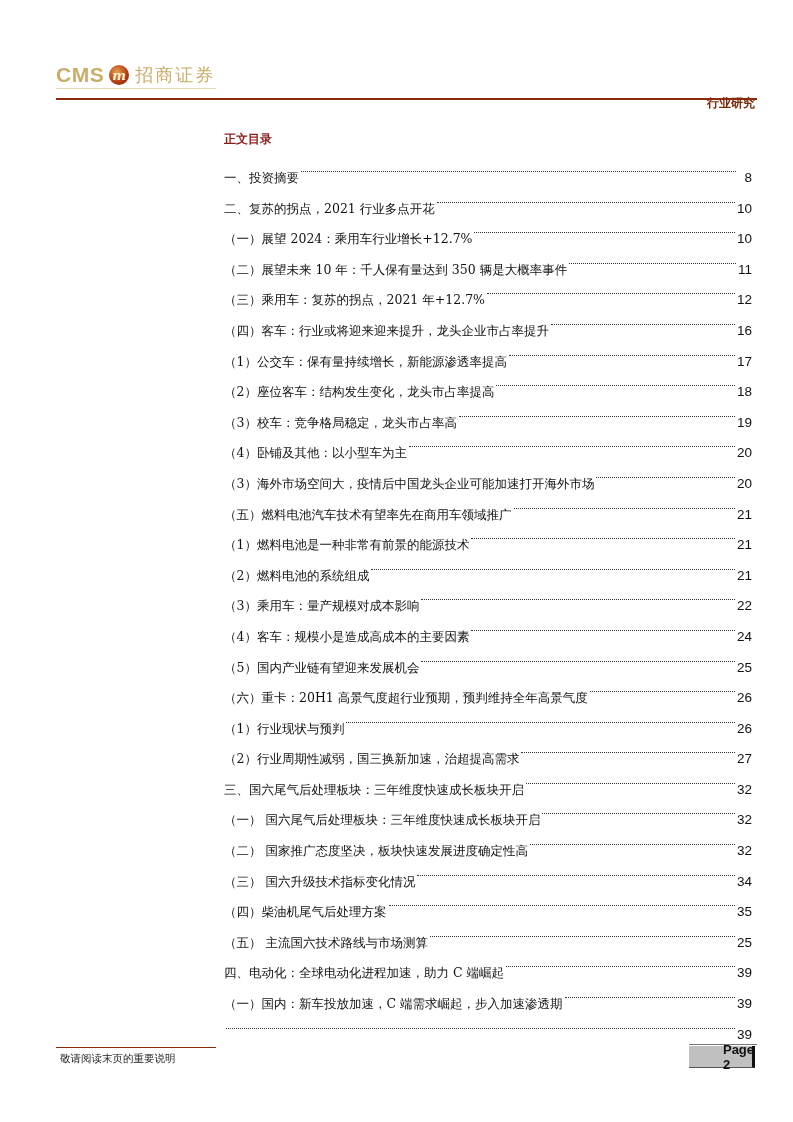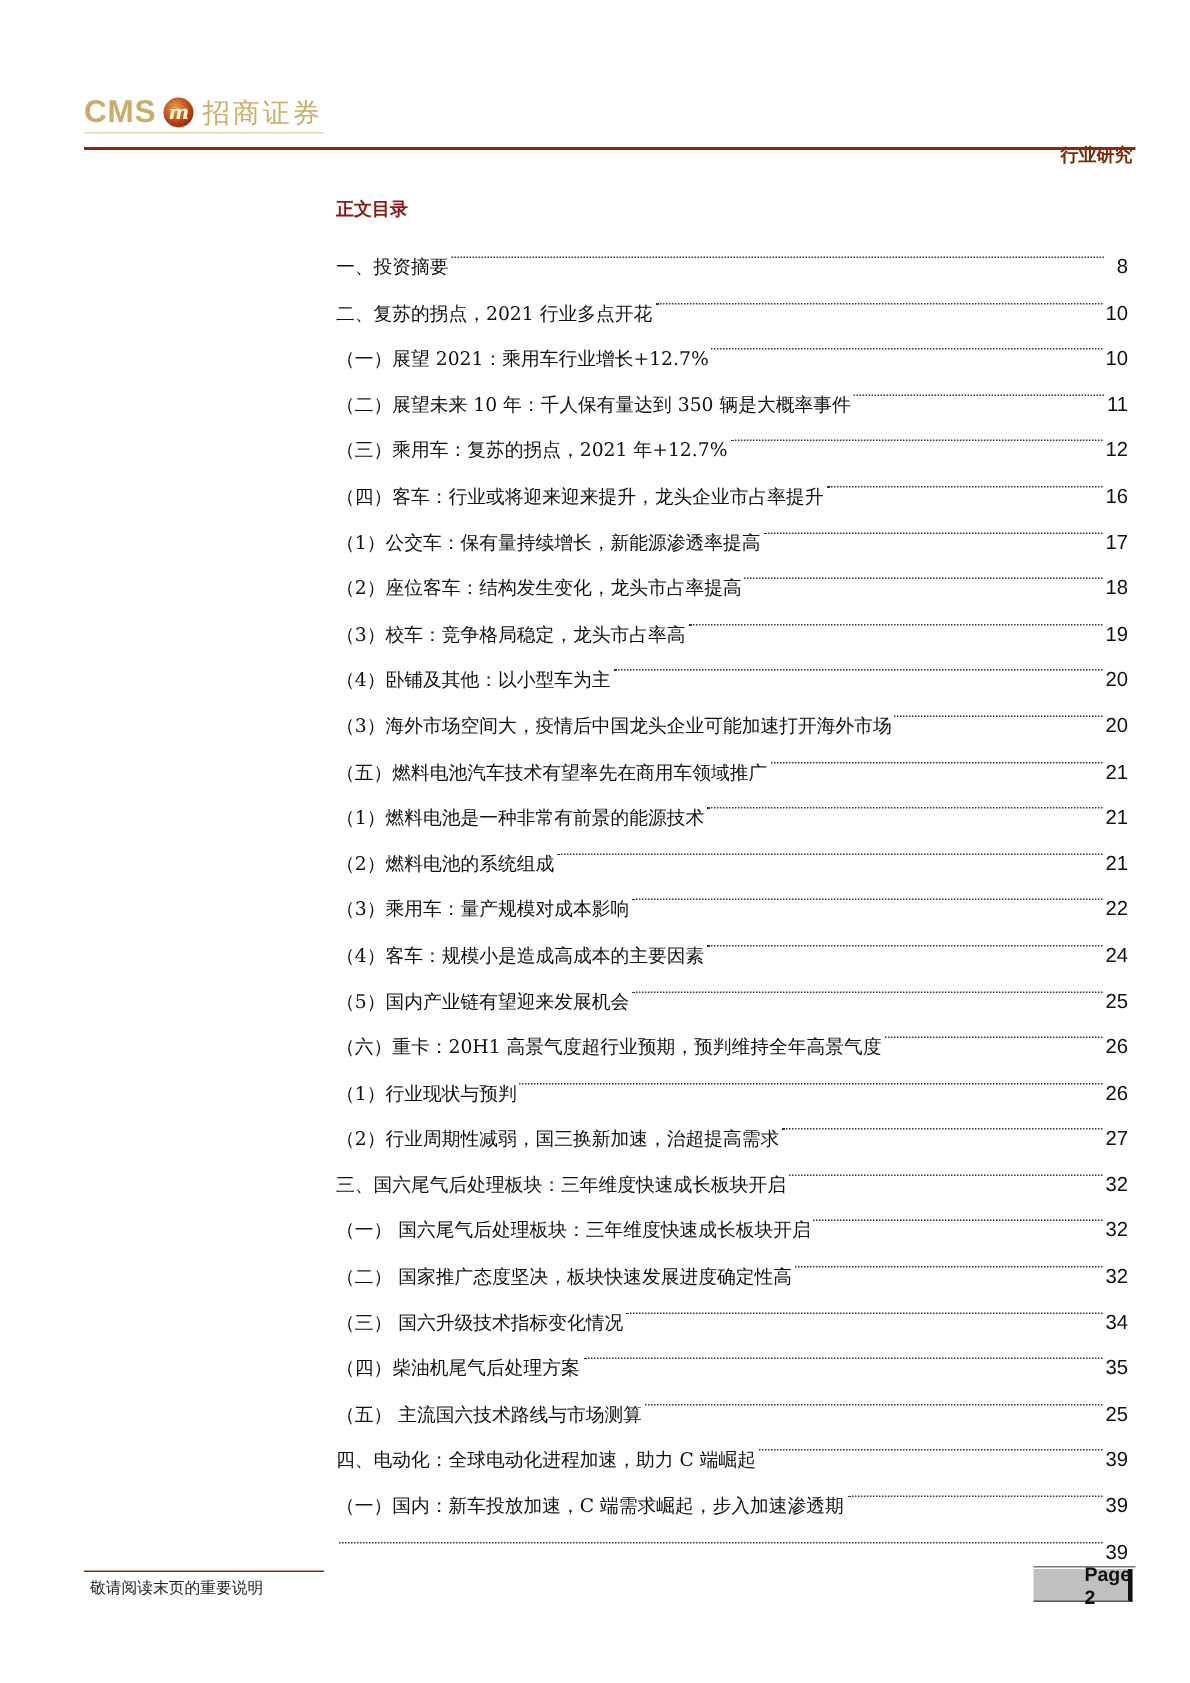--- a/index.html
+++ b/index.html
@@ -56,21 +56,21 @@
       <span class="lbl">一、投资摘要</span>
       <span class="dots"></span>
       <span class="pg">8</span>
     </div>
     <div class="toc-row">
       <span class="lbl">二、复苏的拐点，2021 行业多点开花</span>
       <span class="dots"></span>
       <span class="pg">10</span>
     </div>
     <div class="toc-row">
-      <span class="lbl">（一）展望 2021：乘用车行业增长+12.7%</span>
+      <span class="lbl">（一）展望 2024：乘用车行业增长+12.7%</span>
       <span class="dots"></span>
       <span class="pg">10</span>
     </div>
     <div class="toc-row">
       <span class="lbl">（二）展望未来 10 年：千人保有量达到 350 辆是大概率事件</span>
       <span class="dots"></span>
       <span class="pg">11</span>
     </div>
     <div class="toc-row">
       <span class="lbl">（三）乘用车：复苏的拐点，2021 年+12.7%</span>

